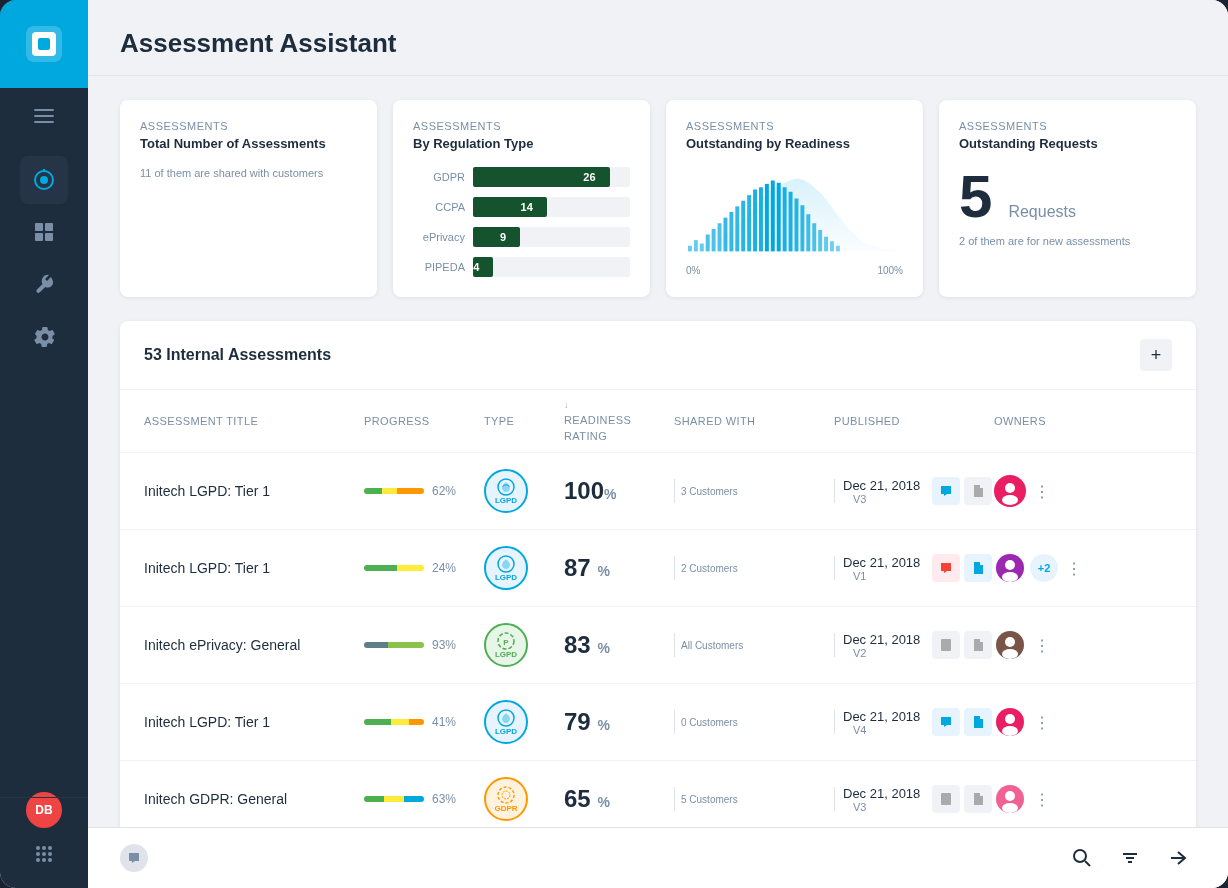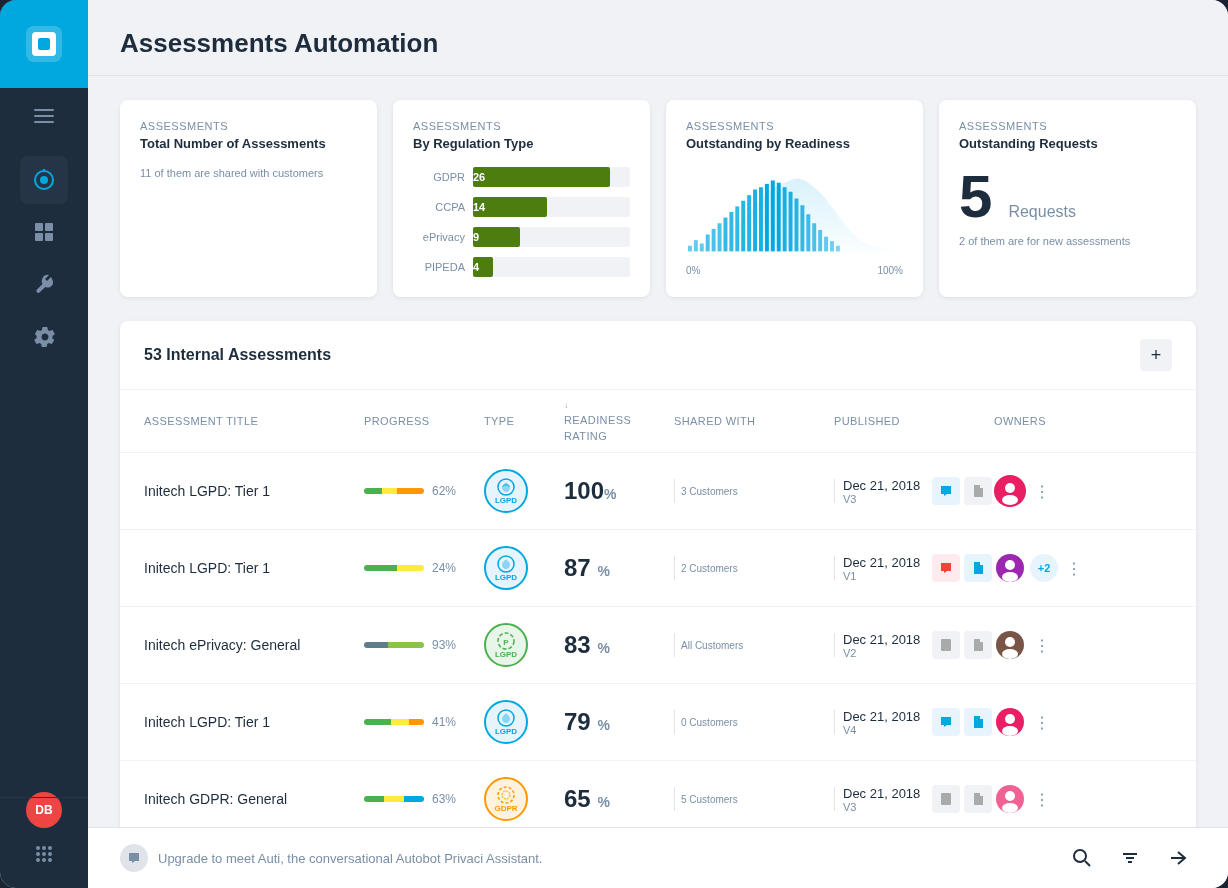--- a/index.html
+++ b/index.html
@@ -33,21 +33,21 @@
     .stat-card .card-title { font-size: 13px; font-weight: 600; color: #1e2d3d; margin-bottom: 16px; }
     .stat-card .big-number { font-size: 60px; font-weight: 700; color: #1e2d3d; line-height: 1; display: inline-block; }
     .stat-card .big-number-unit { font-size: 16px; color: #7a8fa6; margin-left: 8px; }
     .stat-card .sub-text { font-size: 11px; color: #7a8fa6; margin-top: 8px; }
     
     
     .bar-chart-row { display: flex; flex-direction: column; gap: 10px; }
     .bar-item { display: flex; align-items: center; gap: 8px; }
     .bar-label { font-size: 11px; color: #7a8fa6; width: 52px; text-align: right; }
     .bar-track { flex: 1; height: 20px; background: #f0f2f5; border-radius: 2px; position: relative; }
-    .bar-fill { height: 100%; background: #4d7c0f; border-radius: 2px; display: flex; align-items: center; padding-right: 6px; }
+    .bar-fill { height: 100%; background: #14532d; border-radius: 2px; display: flex; align-items: center; justify-content: flex-end; padding-right: 14px; }
     .bar-fill span { font-size: 11px; color: #fff; font-weight: 600; }
     .dist-labels { display: flex; justify-content: space-between; font-size: 10px; color: #7a8fa6; margin-top: 4px; }
     
     
     .table-section { background: #fff; border-radius: 8px; box-shadow: 0 1px 4px rgba(0,0,0,0.08); }
     .table-header { display: flex; justify-content: space-between; align-items: center; padding: 18px 24px; border-bottom: 1px solid #f0f2f5; }
     .table-header h2 { font-size: 16px; font-weight: 600; color: #1e2d3d; }
     .add-btn { width: 32px; height: 32px; background: #f0f2f5; border: none; border-radius: 4px; cursor: pointer; display: flex; align-items: center; justify-content: center; color: #1e2d3d; font-size: 18px; }
     
     .table-cols { display: grid; grid-template-columns: 220px 120px 80px 110px 160px 160px 120px; padding: 8px 24px; border-bottom: 1px solid #f0f2f5; }
@@ -74,21 +74,21 @@
     .readiness-val { font-size: 24px; font-weight: 700; color: #1e2d3d; }
     .readiness-val span { font-size: 14px; color: #7a8fa6; }
     
     
     .shared-with { display: flex; align-items: center; gap: 6px; font-size: 10px; color: #7a8fa6; }
     .shared-divider { width: 1px; height: 24px; background: #e0e4ea; }
     
     
     .published-wrap { display: flex; align-items: center; gap: 8px; }
     .pub-date { font-size: 13px; color: #1e2d3d; }
-    .pub-version { font-size: 11px; color: #7a8fa6; }
+    .pub-version { font-size: 11px; color: #7a8fa6; margin-left: 10px; }
     .pub-icons { display: flex; gap: 4px; margin-left: 4px; }
     .pub-icon { width: 28px; height: 28px; border-radius: 4px; display: flex; align-items: center; justify-content: center; }
     .pub-icon.blue { background: #e8f4fd; color: #00a8e0; }
     .pub-icon.gray { background: #f0f2f5; color: #7a8fa6; }
     
     
     .owners-wrap { display: flex; align-items: center; gap: 4px; }
     .owner-avatar-circle { width: 32px; height: 32px; border-radius: 50%; display: flex; align-items: center; justify-content: center; font-size: 11px; font-weight: 600; color: #fff; }
     .more-badge { background: #e8f4fd; color: #00a8e0; width: 28px; height: 28px; border-radius: 50%; display: flex; align-items: center; justify-content: center; font-size: 11px; font-weight: 600; }
     .more-menu { width: 24px; height: 24px; display: flex; align-items: center; justify-content: center; color: #7a8fa6; cursor: pointer; }
@@ -171,21 +171,21 @@
           <circle cx="4" cy="16" r="2"></circle>
             <circle cx="10" cy="16" r="2"></circle>
             <circle cx="16" cy="16" r="2"></circle>
         </svg>
       </div>
     </div>
   </div>
 
   <div class="main">
     <div class="header">
-      <h1>Assessments Automation</h1>
+      <h1>Assessment Assistant</h1>
     </div>
 
     <div class="content">
 
       <div class="stats-row">
 
         <div class="stat-card">
           <div class="card-label">Assessments</div>
           <div class="card-title">Total Number of Assessments</div>
           <div class="sub-text">11 of them are shared with customers</div>
@@ -597,21 +597,20 @@
       </div>
     </div>
 
     <div class="bottom-bar">
       <div class="chat-bubble">
         <div class="chat-icon">
           <svg width="14" height="14" viewBox="0 0 14 14" fill="#7a8fa6">
               <path d="M2 2h10v8H8l-3 2v-2H2V2z"></path>
             </svg>
         </div>
-        <span>Upgrade to meet Auti, the conversational Autobot Privaci Assistant.</span>
       </div>
       <div class="bottom-actions">
         <div class="bottom-btn">
           <svg width="20" height="20" viewBox="0 0 20 20" fill="#1e2d3d">
               <circle cx="8" cy="8" r="6" stroke="#1e2d3d" stroke-width="2" fill="none"></circle>
               <line x1="13" y1="13" x2="18" y2="18" stroke="#1e2d3d" stroke-width="2"></line>
             </svg>
         </div>
         <div class="bottom-btn">
           <svg width="20" height="20" viewBox="0 0 20 20" fill="none" stroke="#1e2d3d" stroke-width="2">

